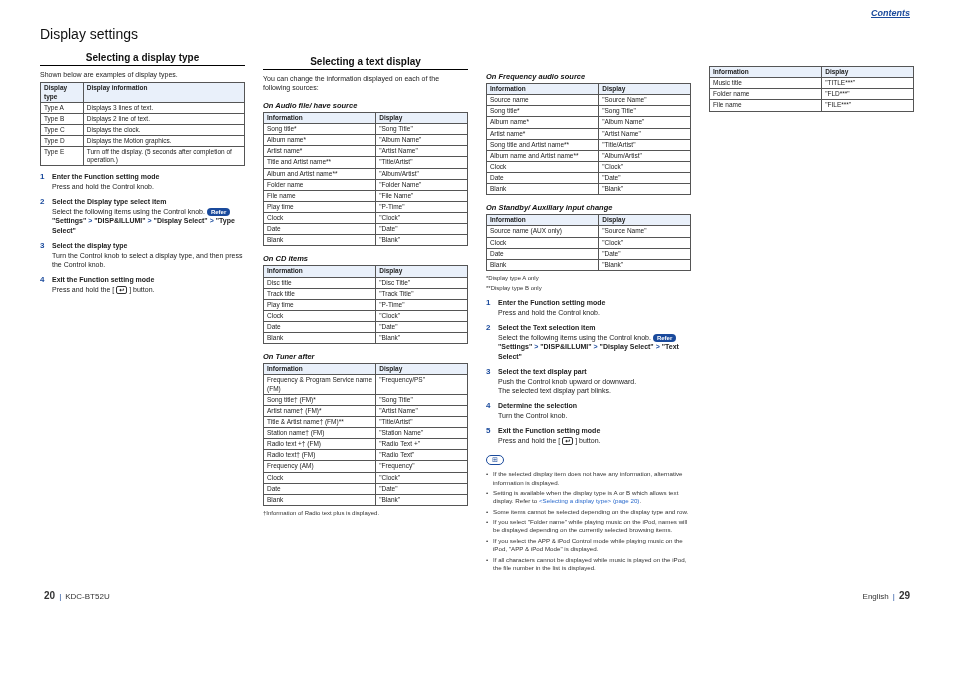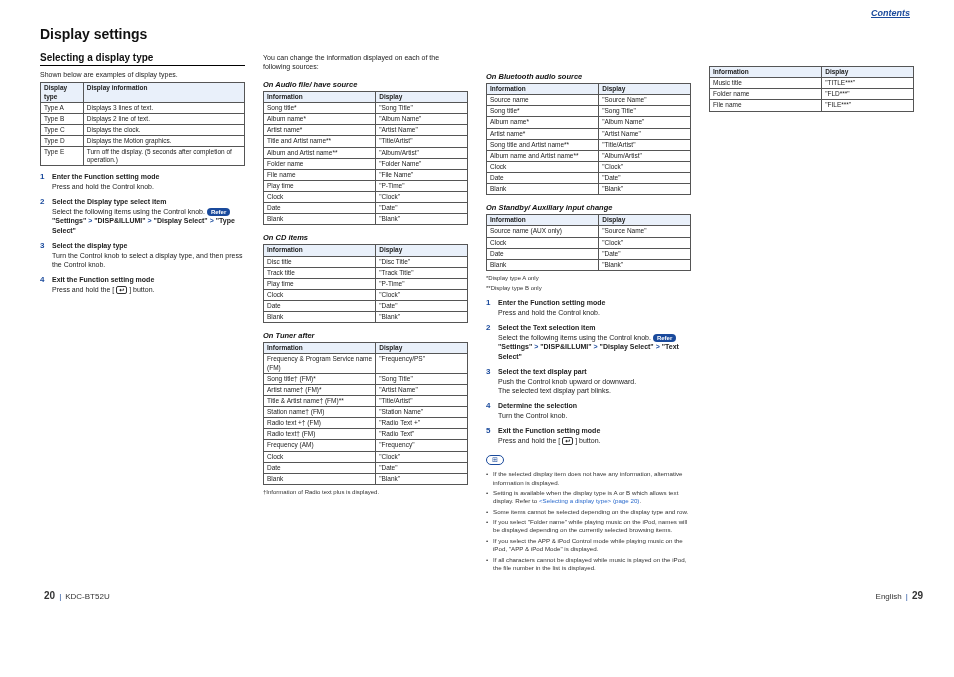--- a/index.html
+++ b/index.html
@@ -1,38 +1,38 @@
 <!DOCTYPE html>
 <html><head>
 <meta charset="utf-8">
 <style>
   body { margin:0; font-family: Arial, Helvetica, sans-serif; font-size:7px; color:#222; background:#fff; width:954px; }
   .page { display:flex; padding:26px 40px 12px 40px; gap:18px; position:relative; }
   .col { flex:1; min-width:0; }
   .contents { position:absolute; top:8px; right:44px; font-style:italic; color:#1a4a9c; text-decoration:underline; font-size:9px;font-weight:bold; }
-  h1 { font-size:14px; font-weight:bold; margin:0 0 10px 0; color:#111; }
-  h2 { font-size:10px; font-weight:bold; border-bottom:1.5px solid #000; margin:6px 0 4px 0; padding-bottom:2px; color:#111;}
+  h1 { font-size:14px; font-weight:normal; margin:0 0 10px 0; color:#111; }
+  h2 { font-size:10px; font-weight:bold; border-bottom:1.5px solid #000; margin:6px 0 4px 0; padding-bottom:2px; color:#111;text-align:center;}
   h3 { font-size:7.5px; font-weight:bold; font-style:italic; margin:8px 0 2px 0; color:#111;}
   p { margin:3px 0; line-height:1.35; font-size:7px; }
   table.data { border-collapse:collapse; width:100%; margin:2px 0 4px 0; }
   table.data th, table.data td { border:0.5px solid #555; padding:1px 3px; text-align:left; font-size:6.5px; line-height:1.25; vertical-align:top;}
   table.data th { background:#e9f0fa; font-weight:bold; }
   ol.steps { list-style:none; padding:0; margin:6px 0; counter-reset: step; }
   ol.steps > li { counter-increment: step; margin:4px 0 6px 0; padding-left:12px; position:relative; line-height:1.35; font-size:7px;}
   ol.steps > li::before { content: counter(step); position:absolute; left:0; top:0; color:#1a4a9c; font-weight:bold; font-size:8px;}
   ol.steps b { font-weight:bold; display:block; }
   .refer { display:inline-block; background:#1a4a9c; color:#fff; border-radius:6px; padding:0 4px; font-size:6px; font-weight:bold; line-height:1.4; }
   .seq { font-weight:bold; }
   .arrow { color:#1a4a9c; font-weight:bold;}
   .footnote { font-size:6px; margin:2px 0; line-height:1.3; color:#333;}
   ul.bul { list-style:none; padding:0; margin:3px 0 0 0;}
   ul.bul > li { font-size:6.2px; line-height:1.35; margin:1px 0 2px 0; padding-left:7px; position:relative; color:#333;}
   ul.bul > li::before { content:"•"; position:absolute; left:0; top:0; }
   .tip-icon { display:inline-block; border:1px solid #1a4a9c; color:#1a4a9c; border-radius:7px; padding:0 5px; font-size:7px; margin:4px 0 2px 0;}
-  .footer { display:flex; justify-content:space-between; padding:4px 31px 10px 44px; font-size:8px; color:#333;}
+  .footer { display:flex; justify-content:space-between; padding:4px 44px 10px 44px; font-size:8px; color:#333;}
   .footer .lnum { font-weight:bold; font-size:10px;}
   .footer .sep { color:#1a4a9c; margin:0 4px; }
   .link { color:#2a6acc; }
   .return-icon { display:inline-block; border:1px solid #333; border-radius:2px; padding:0 2px; font-size:6px; line-height:1.1; font-weight:bold;}
   .smalltable th:first-child { width:55%;}
 </style>
 </head>
 <body>
 
 <a class="contents">Contents</a>
@@ -76,20 +76,21 @@
     <ol class="steps">
         <li><b>Enter the Function setting mode</b><span>Press and hold the Control knob.</span></li>
         <li><b>Select the Display type select item</b><span>Select the following items using the Control knob. <span class="refer">Refer</span><br><span class="seq">"Settings" <span class="arrow">&gt;</span> "DISP&amp;ILLUMI" <span class="arrow">&gt;</span> "Display Select" <span class="arrow">&gt;</span> "Type Select"</span></span></li>
         <li><b>Select the display type</b><span>Turn the Control knob to select a display type, and then press the Control knob.</span></li>
         <li><b>Exit the Function setting mode</b><span>Press and hold the [ <span class="return-icon">↩</span> ] button.</span></li>
       </ol>
   </div>
 
   <div class="col">
     <div style="height:24px"></div>
+    <h2>Selecting a text display</h2>
     <p>You can change the information displayed on each of the following sources:</p>
 
     <h3>On Audio file/ have source</h3>
     <table class="data smalltable">
       <tbody>
           <tr>
             <th>Information</th>
             <th>Display</th>
           </tr>
       </tbody>
@@ -230,21 +231,21 @@
             <td>Blank</td>
             <td>"Blank"</td>
           </tr>
         </tbody>
     </table>
     <p class="footnote">†Information of Radio text plus is displayed.</p>
   </div>
 
   <div class="col">
     <div style="height:38px"></div>
-    <h3>On Bluetooth audio source</h3>
+    <h3>On Frequency audio source</h3>
     <table class="data smalltable">
       <tbody>
           <tr>
             <th>Information</th>
             <th>Display</th>
           </tr>
       </tbody>
         <tbody>
           <tr>
             <td>Source name</td>

